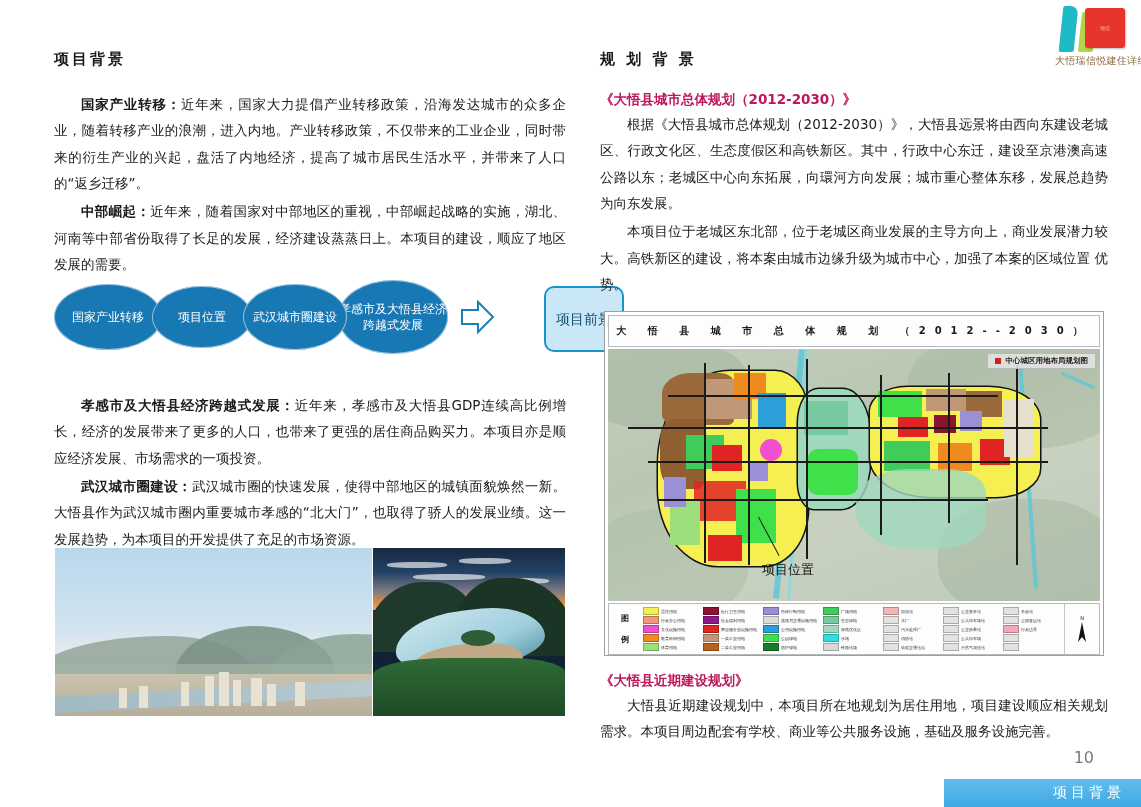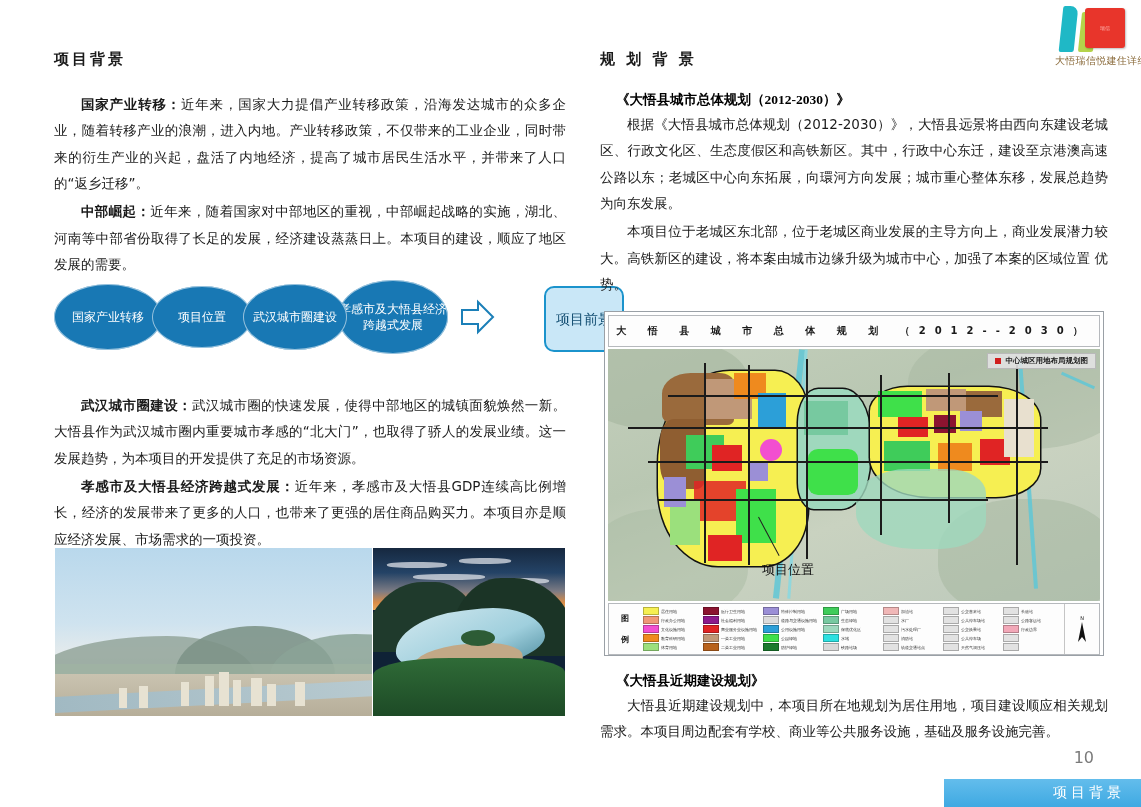--- a/index.html
+++ b/index.html
@@ -24,21 +24,21 @@
                font-size:10px;color:#8a6a3a;letter-spacing:.3px;white-space:nowrap;}
 
   
   .col-left{position:absolute;left:54px;top:50px;width:512px;}
   .col-right{position:absolute;left:600px;top:50px;width:508px;}
 
   h2.sec{font-size:15px;font-weight:bold;color:#1a1a1a;margin:0 0 22px 0;letter-spacing:3px;}
   .bodytext{font-size:13.5px;line-height:1.95;color:#1a1a1a;text-align:justify;margin:0 0 2px 0;}
   .bodytext b{font-weight:bold;}
   .indent{text-indent:2em;}
-  h3.sub{font-size:13.5px;font-weight:bold;color:#000000;margin:0 0 2px 16px;font-family:Liberation Serif, serif;}
+  h3.sub{font-size:13.5px;font-weight:bold;color:#be185d;margin:0 0 2px 0;}
 
   
   .diagram{position:absolute;left:54px;top:276px;width:520px;height:82px;}
   .ell{position:absolute;top:0;border-radius:50%;background:#1878b4;
        color:#ffffff;display:flex;align-items:center;justify-content:center;
        text-align:center;font-size:12px;line-height:1.35;font-weight:500;
        box-shadow:0 0 0 1px rgba(255,255,255,.55) inset;}
   .e1{left:0;width:108px;height:66px;top:8px;}
   .e2{left:98px;width:100px;height:62px;top:10px;}
   .e3{left:189px;width:104px;height:66px;top:8px;}
@@ -162,24 +162,24 @@
     <div class="arrow">
       <svg width="42" height="38" viewBox="0 0 42 38">
         <polygon points="6,12 22,12 22,4 37,19 22,34 22,26 6,26" fill="#ffffff" stroke="#1b7fb8" stroke-width="2"></polygon>
       </svg>
     </div>
     <div class="proj">项目前景</div>
   </div>
 
   <div class="col-left" style="top:392px;">
     <p class="bodytext indent">
-      <b>武汉城市圈建设：</b><span>武汉城市圈的快速发展，使得中部地区的城镇面貌焕然一新。大悟县作为武汉城市圈内重要城市孝感的“北大门”，也取得了骄人的发展业绩。这一发展趋势，为本项目的开发提供了充足的市场资源。</span>
+      <b>孝感市及大悟县经济跨越式发展：</b><span>近年来，孝感市及大悟县GDP连续高比例增长，经济的发展带来了更多的人口，也带来了更强的居住商品购买力。本项目亦是顺应经济发展、市场需求的一项投资。</span>
     </p>
     <p class="bodytext indent">
-      <b>孝感市及大悟县经济跨越式发展：</b><span>近年来，孝感市及大悟县GDP连续高比例增长，经济的发展带来了更多的人口，也带来了更强的居住商品购买力。本项目亦是顺应经济发展、市场需求的一项投资。</span>
+      <b>武汉城市圈建设：</b><span>武汉城市圈的快速发展，使得中部地区的城镇面貌焕然一新。大悟县作为武汉城市圈内重要城市孝感的“北大门”，也取得了骄人的发展业绩。这一发展趋势，为本项目的开发提供了充足的市场资源。</span>
     </p>
   </div>
 
   <div class="photos">
     <div class="photo p1">
       <div class="sky"></div>
       <div class="hillA"></div>
       <div class="hillB"></div>
       <div class="hillC"></div>
       <div class="band"></div>

